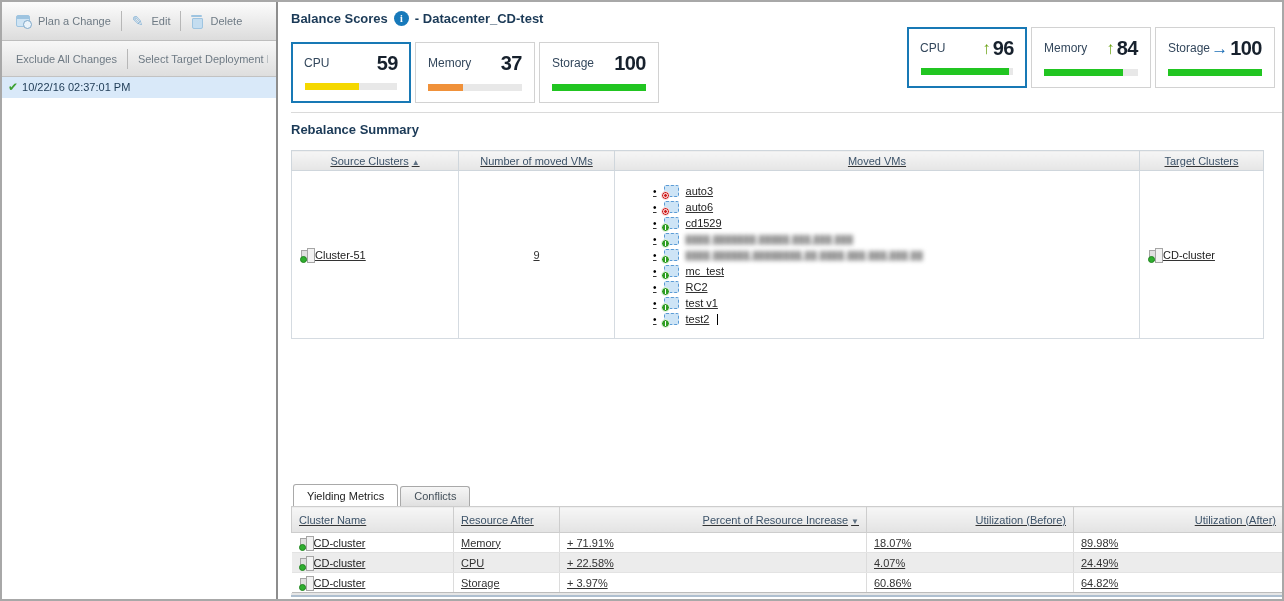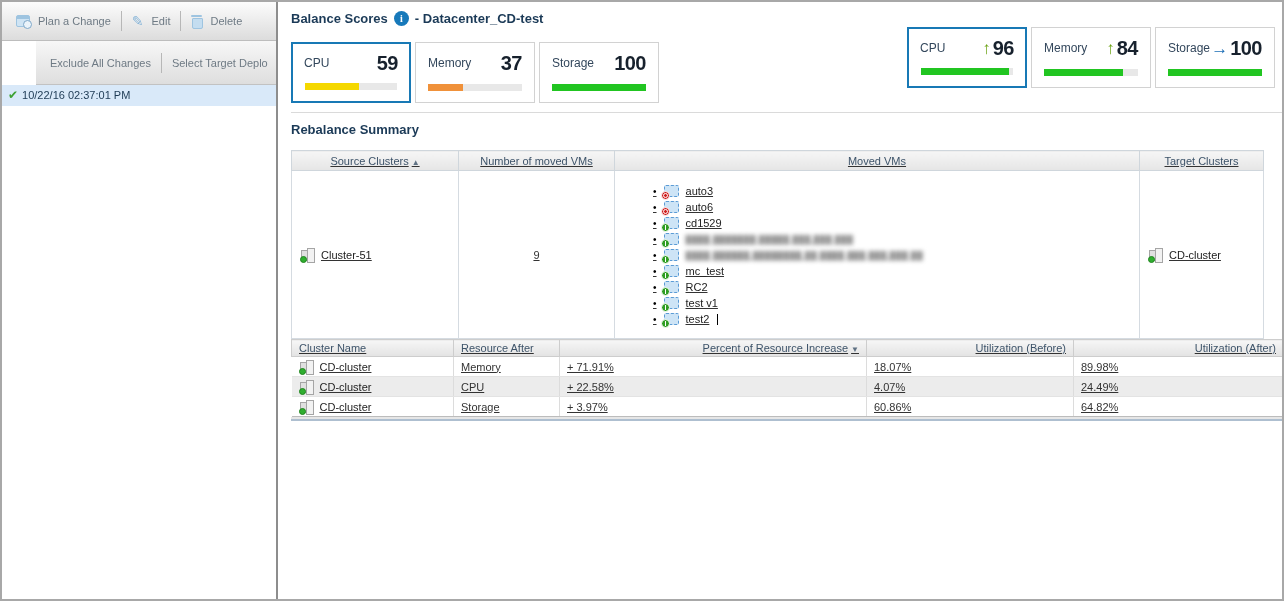--- a/index.html
+++ b/index.html
@@ -7,21 +7,21 @@
   body { font-family:"Liberation Sans", sans-serif; font-size:11px; color:#333; }
 
   .screen { width:1284px; height:601px; border:2px solid #a8a8a8; background:#fff;
             display:flex; overflow:hidden; position:relative; }
 
   
   .left-panel { width:276px; flex:none; border-right:2px solid #8d8d8d; background:#fff;
                 display:flex; flex-direction:column; overflow:hidden; }
   .toolbar { height:39px; flex:none; display:flex; align-items:center; padding:0 8px;
              background:linear-gradient(#fcfcfc,#dcdcdc); border-bottom:1px solid #bdbdbd; }
-  .toolbar2 { height:44px; background:linear-gradient(#f7f7f7,#dedede); border-bottom:1px solid #c2c2c2;margin-left:34px; }
+  .toolbar2 { height:36px; background:linear-gradient(#f7f7f7,#dedede); border-bottom:1px solid #c2c2c2; }
   .tb-btn { display:inline-flex; align-items:center; gap:8px; background:none; border:none;
             color:#6e7a84; font-family:inherit; font-size:11px; padding:4px 6px; cursor:pointer; white-space:nowrap; }
   .tb-sep { width:1px; height:20px; background:#b7b7b7; margin:0 4px; flex:none; }
 
   .icon-cal { width:14px; height:12px; background:#cfe4f4; border:1px solid #9ec4e0; border-radius:2px; position:relative; display:inline-block; flex:none; }
   .icon-cal::before { content:""; position:absolute; top:0; left:0; right:0; height:3px; background:#9ec4e0; }
   .icon-cal::after { content:""; position:absolute; right:-3px; bottom:-3px; width:7px; height:7px; border-radius:50%;
                      background:#eaf3fa; border:1px solid #7fa8c9; }
   .icon-edit { color:#85b4d8; font-size:14px; line-height:1; display:inline-block; flex:none; }
   .icon-trash { width:11px; height:13px; position:relative; display:inline-block; flex:none; }
@@ -64,21 +64,21 @@
 
   h3.summary-title { font-size:13px; font-weight:bold; color:#1b3a57; margin-top:9px; }
 
   
   table { border-collapse:collapse; table-layout:fixed;text-decoration:underline; }
   .summary-table { width:972px; margin-top:13px; border:1px solid #c6cdd4; }
   .summary-table th { height:20px; background:linear-gradient(#f6f6f6,#e5e5e5); border:1px solid #cfd6dc;
                       color:#3d5369; font-weight:normal; font-size:11px; text-align:center; padding:2px 4px; }
   .summary-table td { border:1px solid #d5dbe1; vertical-align:middle; padding:4px 8px; height:168px; }
   .sort-icon { font-size:8px; color:#5f7183; margin-left:3px; }
-  .cell-entity { display:flex; align-items:center; gap:6px; color:#222; }
+  .cell-entity { display:flex; align-items:center; color:#222; }
 
   .cluster-icon { width:15px; height:15px; position:relative; display:inline-block; flex:none; }
   .cluster-icon::before { content:""; position:absolute; left:1px; top:3px; width:6px; height:9px; background:#e0e0e0; border:1px solid #a5a5a5; }
   .cluster-icon::after  { content:""; position:absolute; left:7px; top:1px; width:6px; height:13px; background:#f2f2f2; border:1px solid #a5a5a5; }
   .cluster-dot { position:absolute; left:0; bottom:-1px; width:7px; height:7px; border-radius:50%;
                  background:#2fae2f; border:1px solid #20851f; z-index:2; }
 
   .td-center { text-align:center; color:#333; }
   .td-vms { vertical-align:top !important; padding-top:12px !important; padding-left:38px !important; }
   .vm-list { list-style:none; }
@@ -95,21 +95,21 @@
   .caret[data-on="true"]::after { content:""; display:inline-block; width:1px; height:11px; background:#000; vertical-align:-2px; margin-left:1px; }
 
   
   .tabs-row { display:flex; align-items:flex-end; margin-top:144px; height:23px; gap:2px; padding-left:2px; }
   .tab { border:1px solid #a9a9a9; border-bottom:none; border-radius:3px 3px 0 0; padding:3px 13px 4px 13px;
          background:linear-gradient(#f6f6f6,#e0e0e0); color:#44505a; cursor:pointer; position:relative; }
   .tab.active { background:#fff; color:#222; padding-top:5px; z-index:2; }
 
   
   .metrics-table { width:992px; border-top:1px solid #b5b5b5; }
-  .metrics-table th { height:17px; background:linear-gradient(#f6f6f6,#e3e3e3); border:1px solid #cdcdcd;
+  .metrics-table th { height:26px; background:linear-gradient(#f6f6f6,#e3e3e3); border:1px solid #cdcdcd;
                       color:#3d5369; font-weight:normal; font-size:11px; padding:2px 7px; }
   .metrics-table th.left { text-align:left; }
   .metrics-table th.right { text-align:right; }
   .metrics-table td { height:20px; border-right:1px solid #dcdcdc; border-bottom:1px solid #e3e3e3; padding:2px 7px; color:#333; }
   .metrics-table tbody tr:nth-child(even) td { background:#ececec; }
   .metrics-table td.right { text-align:left; }
   .metrics-table tbody tr:last-child td { border-bottom:1px solid #bcbcbc; }
   .bottom-strip { height:4px; background:#e6e6e6; border-bottom:2px solid #aebfd0; width:992px; }
 </style>
 </head>
@@ -338,20 +338,24 @@
               <span class="cluster-icon">
                   <span class="cluster-dot"></span>
                 </span>
               <span>CD-cluster</span>
             </span>
           </td>
         </tr>
       </tbody>
     </table>
 
+    <div class="tabs-row">
+      <div class="tab active">Yielding Metrics</div>
+      <div class="tab">Conflicts</div>
+    </div>
 
     <table class="metrics-table">
       <colgroup>
           <col style="width:162px">
           <col style="width:106px">
           <col style="width:307px">
           <col style="width:207px">
           <col style="width:210px">
         </colgroup>
       <thead>

